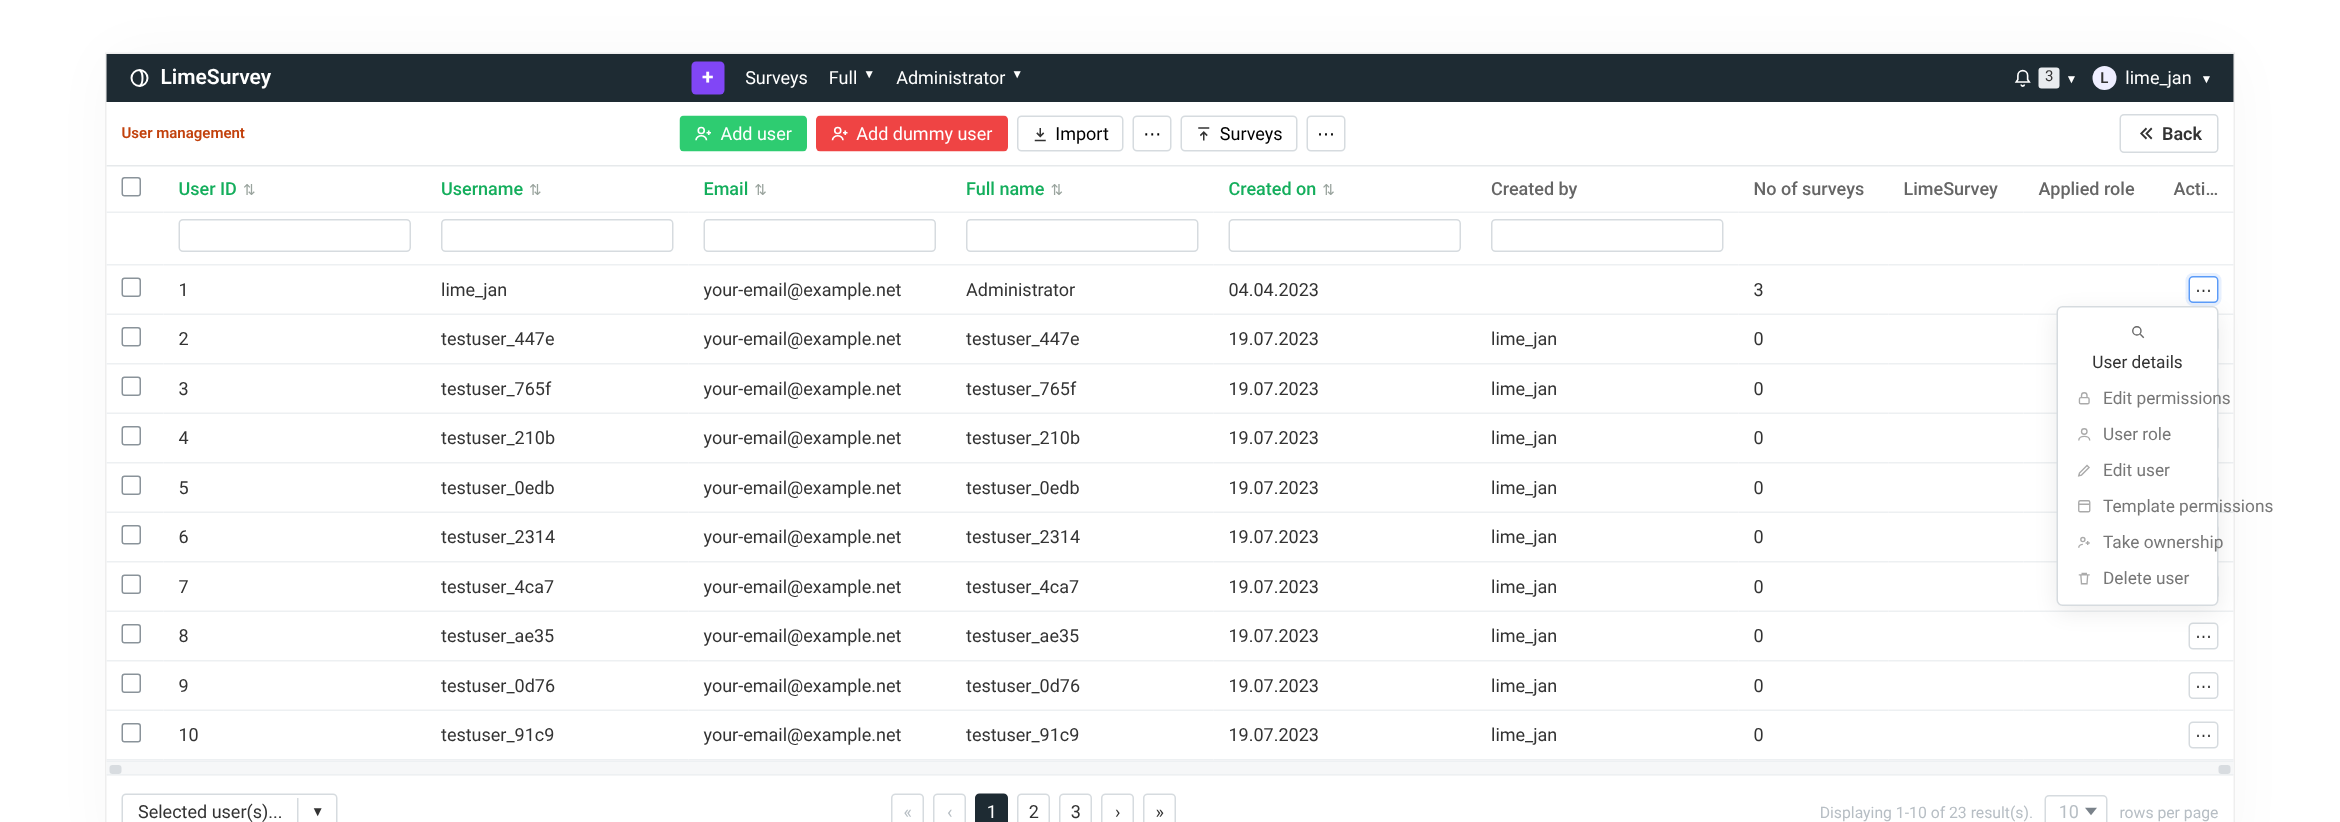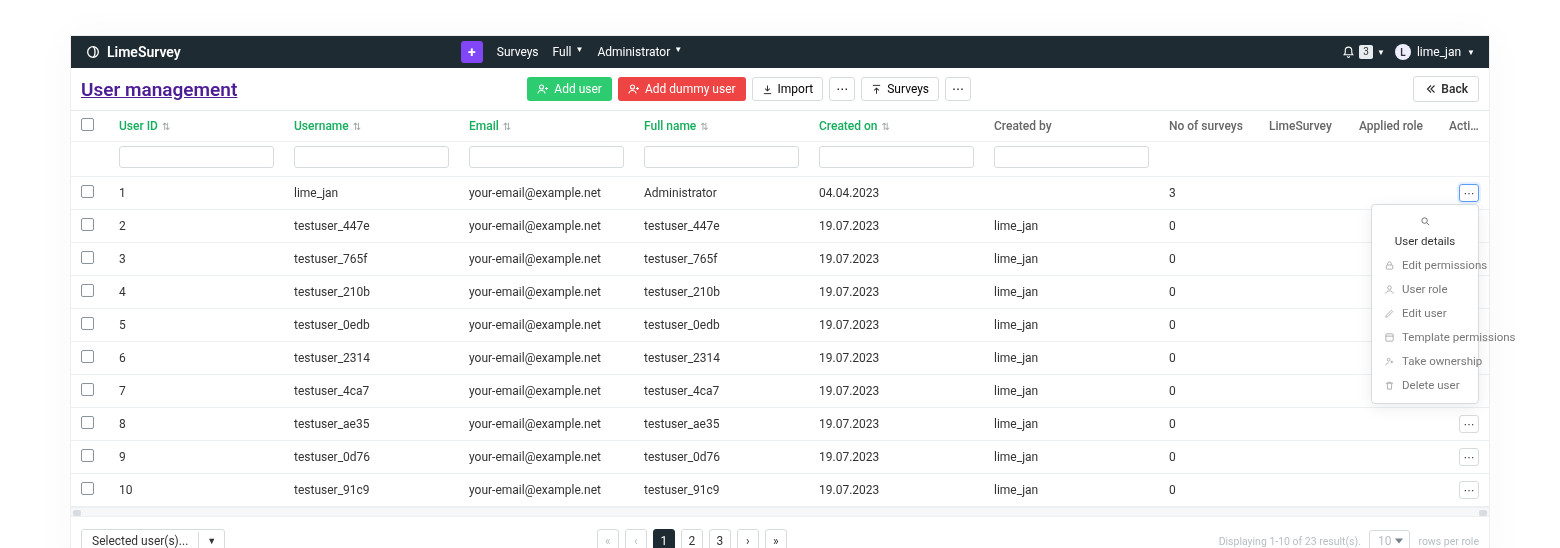--- a/index.html
+++ b/index.html
@@ -17,21 +17,21 @@
   .topcenter { margin-left:280px; display:flex; align-items:center; gap:14px; }
   .plus-btn { background:#8146f6; color:#fff; width:22px; height:22px; display:flex; align-items:center; justify-content:center; border-radius:3px; font-size:14px; font-weight:700; }
   .nav-link { color:#fff; font-size:12px; display:flex; gap:4px; }
   .topright { margin-left:auto; display:flex; align-items:center; gap:10px; }
   .notif { display:flex; align-items:center; gap:4px; }
   .badge { background:#e9ecef; color:#333; font-size:10px; border-radius:2px; padding:0 4px; line-height:14px; }
   .userchip { display:flex; align-items:center; gap:6px; font-size:12px; }
   .avatar { width:16px; height:16px; border-radius:50%; background:#eef; color:#333; display:flex; align-items:center; justify-content:center; font-weight:600; font-size:10px;}
   
   .toolbar { display:flex; align-items:center; padding:8px 10px; border-bottom:1px solid #e6e9eb; }
-  .page-title { font-size:19px; font-weight:600; color:#4c1d95;text-decoration:underline; }
+  .page-title { font-size:10px; font-weight:600; color:#c2410c; }
   .btns { margin-left:290px; display:flex; align-items:flex-end; gap:6px; }
   .btn { display:inline-flex; align-items:center; gap:5px; font-size:12px; line-height:1; padding:5px 9px; border-radius:3px; border:1px solid transparent; cursor:pointer; }
   .btn-green { background:#2ecc71; color:#fff; }
   .btn-gray  { background:#ef4444; color:#fff; }
   .btn-outline { background:#fff; border:1px solid #d6dbdf; color:#000000; }
   .btn-icon  { padding:5px 6px; }
   .right-area { margin-left:auto; }
   .back-btn { display:inline-flex; align-items:center; gap:5px; font-size:12px; padding:5px 10px; border:1px solid #d6dbdf; border-radius:3px; font-weight:600; }
   
   table { width:100%; border-collapse:collapse; table-layout:fixed; }
@@ -452,17 +452,17 @@
         <span class="pg disabled">‹</span>
         <span class="pg active">1</span>
         <span class="pg ">2</span>
         <span class="pg ">3</span>
         <span class="pg ">›</span>
         <span class="pg ">»</span>
       </div>
     <div class="results">
       <span>Displaying 1-10 of 23 result(s).</span>
       <span class="select-sm"><span>10</span></span>
-      <span>rows per role</span>
+      <span>rows per page</span>
     </div>
   </div>
 
 </div>
 
 </body></html>

